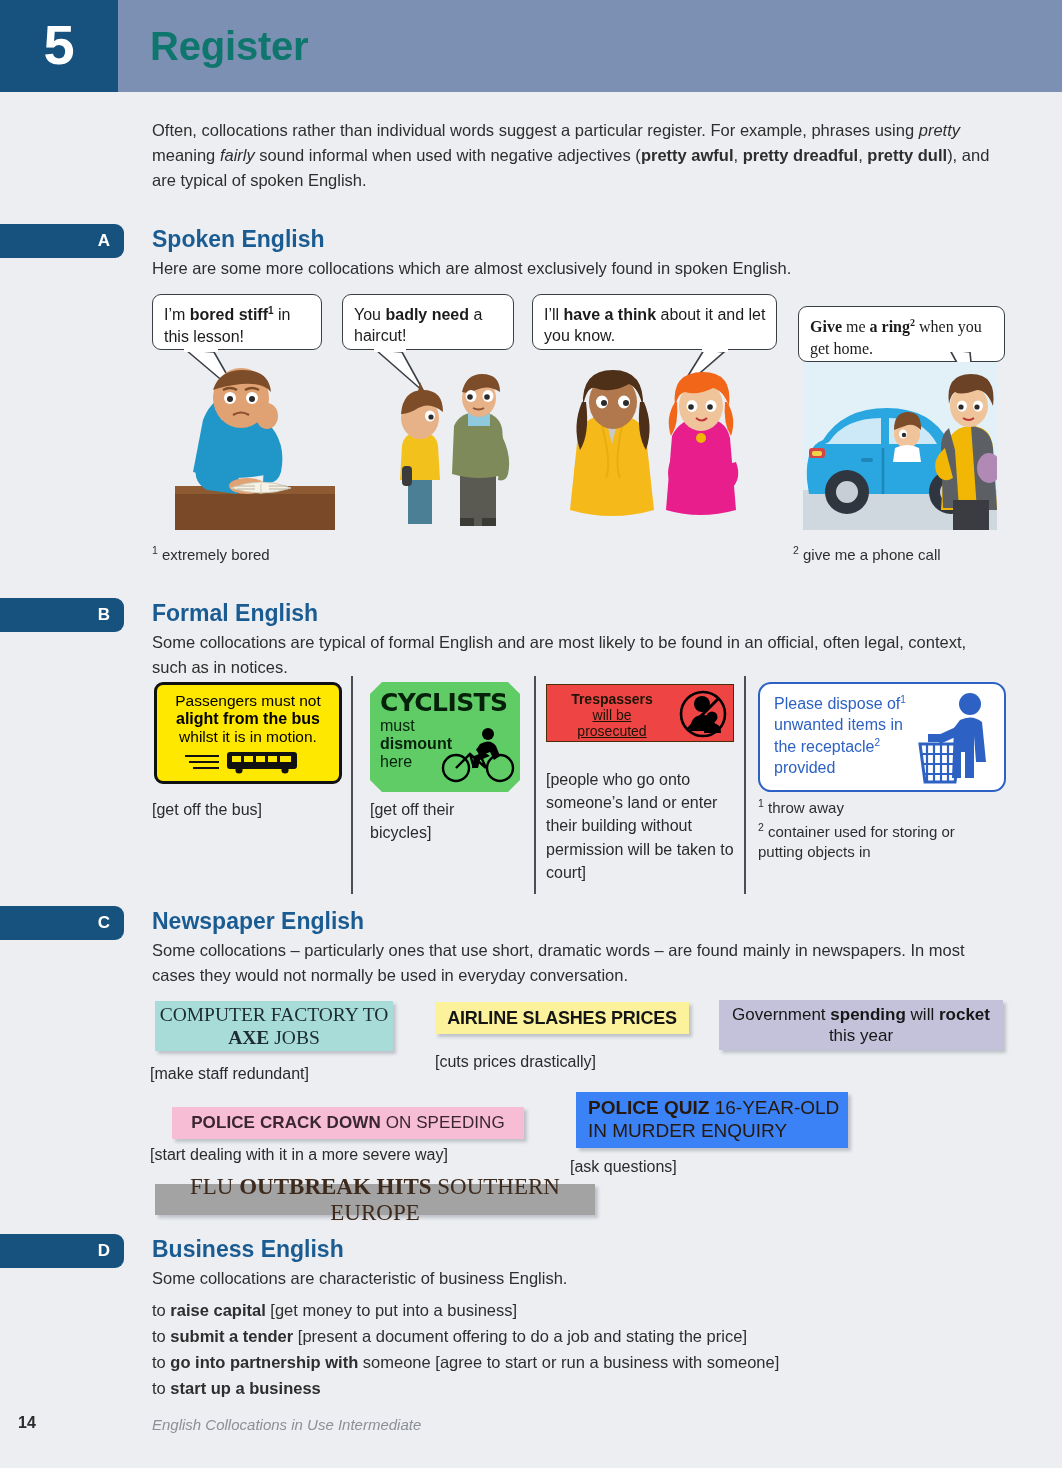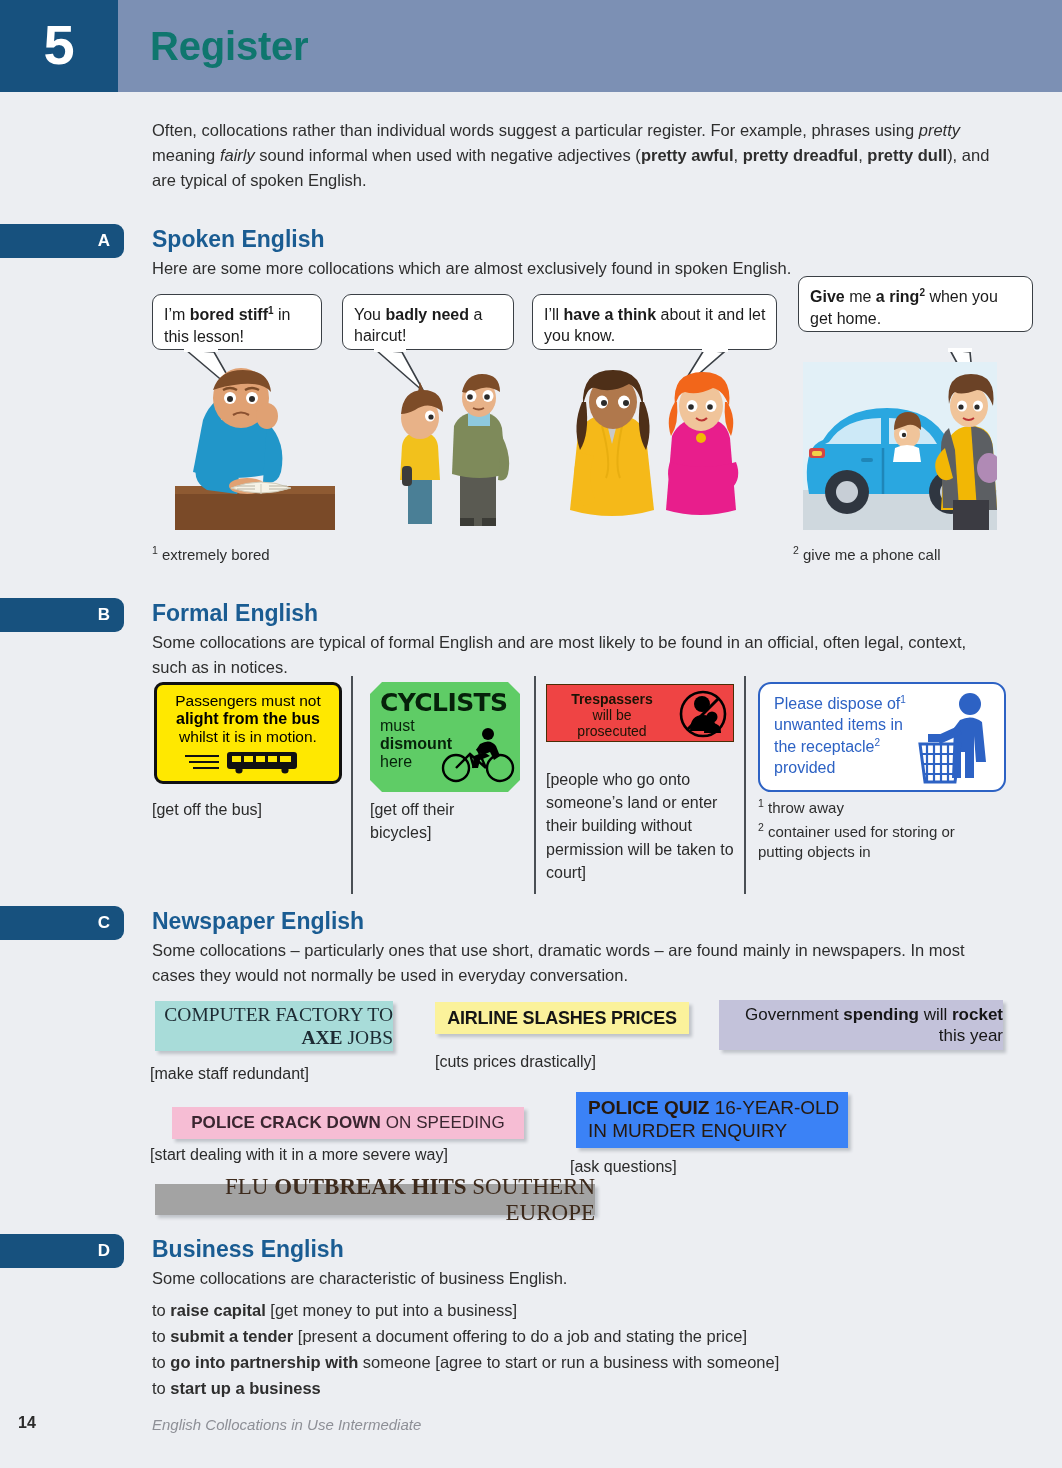--- a/index.html
+++ b/index.html
@@ -93,36 +93,36 @@
   }
   .sign-cyc .big { font-size:25px; font-weight:bold; letter-spacing:-0.6px; font-family:"DejaVu Sans", sans-serif; }
   .sign-cyc .sm { font-size:16px; }
   .sign-cyc .smb { font-size:16px; font-weight:bold; }
 
   .sign-tres {
     position:absolute; background:#ef4444; border:1.5px solid #4a2d06;
     color:#1a1405; text-align:center;
   }
   .sign-tres .t1 { font-size:14px; font-weight:bold; }
-  .sign-tres .t2 { font-size:14px; }
+  .sign-tres .t2 { font-size:14px;text-decoration:underline; }
 
   .sign-recep {
     position:absolute; background:#ffffff; border:2px solid #2d62c4;
     border-radius:13px; color:#2d62c4;
   }
   .sign-recep .line { font-size:16px; line-height:1.3; }
   .sign-recep b { font-weight:normal; }
   .sign-recep sup { font-size:10px; vertical-align:super; }
 
   
   .hl {
     position:absolute;
     box-shadow: 3px 3px 3px rgba(90,95,110,0.30);
     display:flex; align-items:center; justify-content:center;
-    text-align:right;
+    text-align:center;
   }
   .hl-serif { font-family:"Liberation Serif", serif; }
   .hl b { font-weight:bold; }
 
   
   .biz { position:absolute; left:152px; font-size:16.5px; line-height:1.58; color:#2e2e2e; }
   .biz b { font-weight:bold; }
 
   
   .pagenum { position:absolute; left:18px; top:1414px; font-size:16px; font-weight:bold; color:#2b2b2b; }
@@ -162,21 +162,21 @@
 </svg>
 
 <div class="bubble" style="left:532px; top:294px; width:245px; height:56px;">
   <span>I’ll </span><b>have a think</b><span> about it and let you know.</span>
 </div>
 <svg style="position:absolute;left:672px;top:348px;width:60px;height:46px">
   <polygon points="32,2 6,44 52,4" fill="#ffffff" stroke="#3a3f45" stroke-width="1.6"></polygon>
   <rect x="30" y="0" width="26" height="4" fill="#ffffff"></rect>
 </svg>
 
-<div class="bubble" style="left:798px; top:276px; width:235px; height:56px;">
+<div class="bubble" style="left:798px; top:306px; width:207px; height:56px;font-family:Liberation Serif, serif;">
   <b>Give</b><span> me </span><b>a ring</b><sup>2</sup><span> when you get home.</span>
 </div>
 <svg style="position:absolute;left:920px;top:348px;width:60px;height:48px">
   <polygon points="30,2 54,46 50,4" fill="#ffffff" stroke="#3a3f45" stroke-width="1.6"></polygon>
   <rect x="28" y="0" width="24" height="4" fill="#ffffff"></rect>
 </svg>
 
 <svg class="pic" style="left:175px;top:360px;width:160px;height:170px" viewBox="0 0 160 170">
   <rect x="0" y="130" width="160" height="40" fill="#7a4a28"></rect>
   <rect x="0" y="126" width="160" height="8" fill="#8e5a32"></rect>

